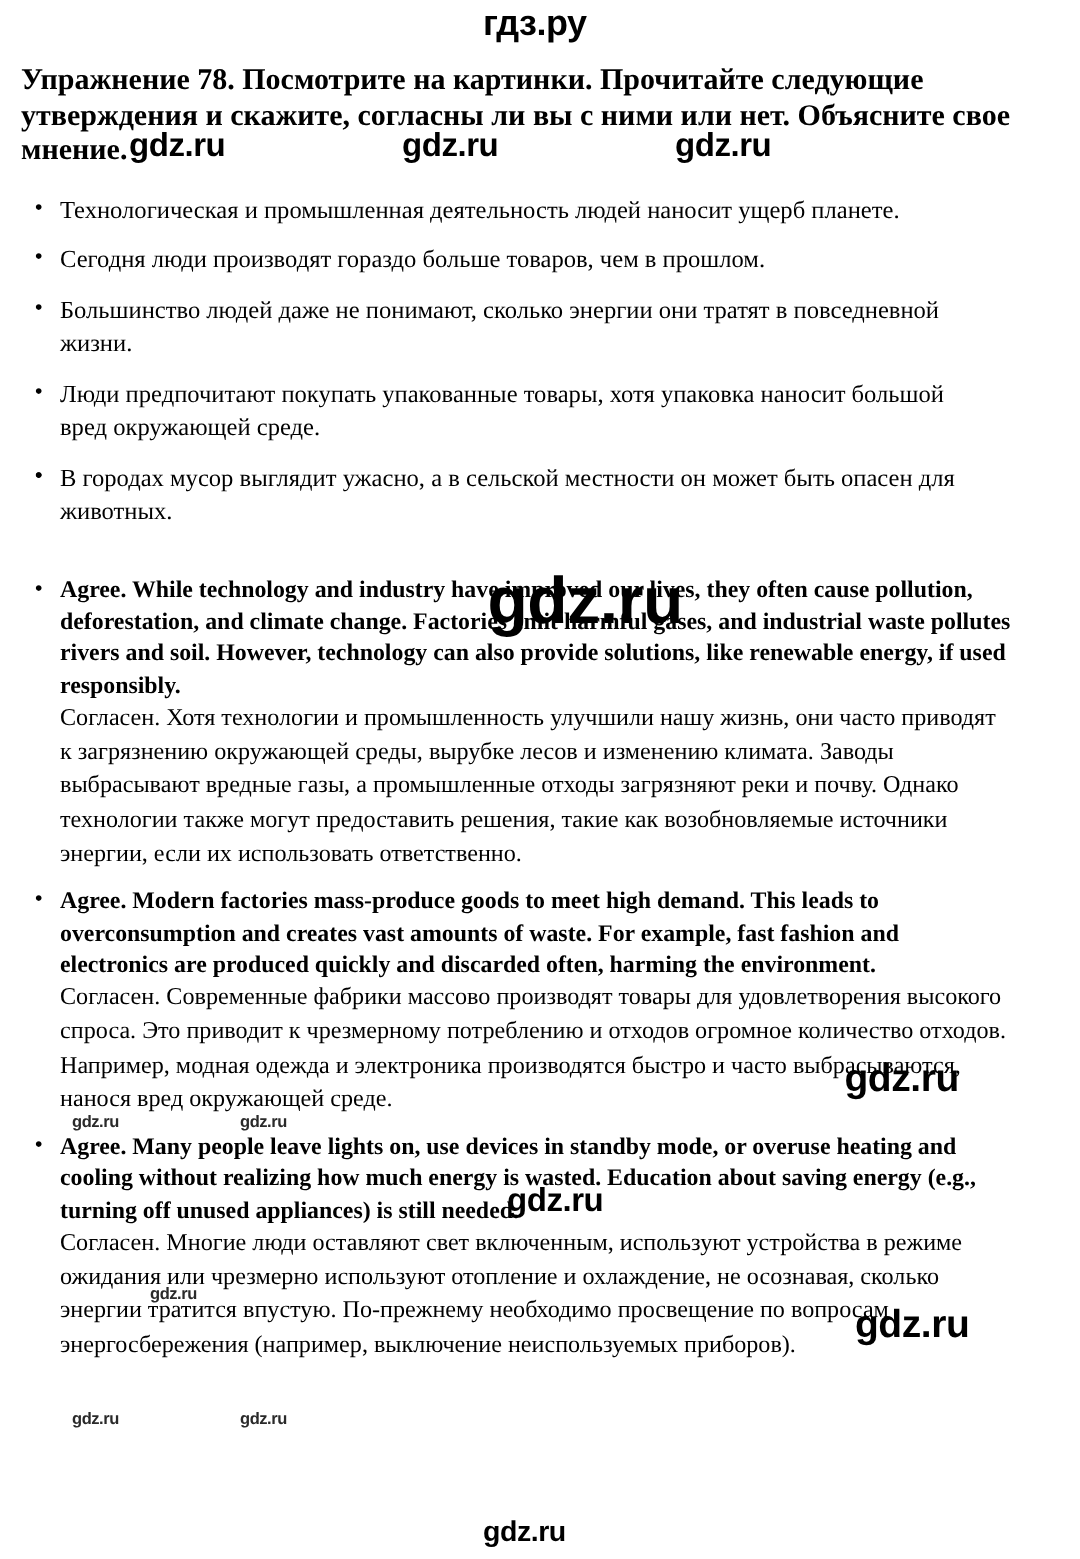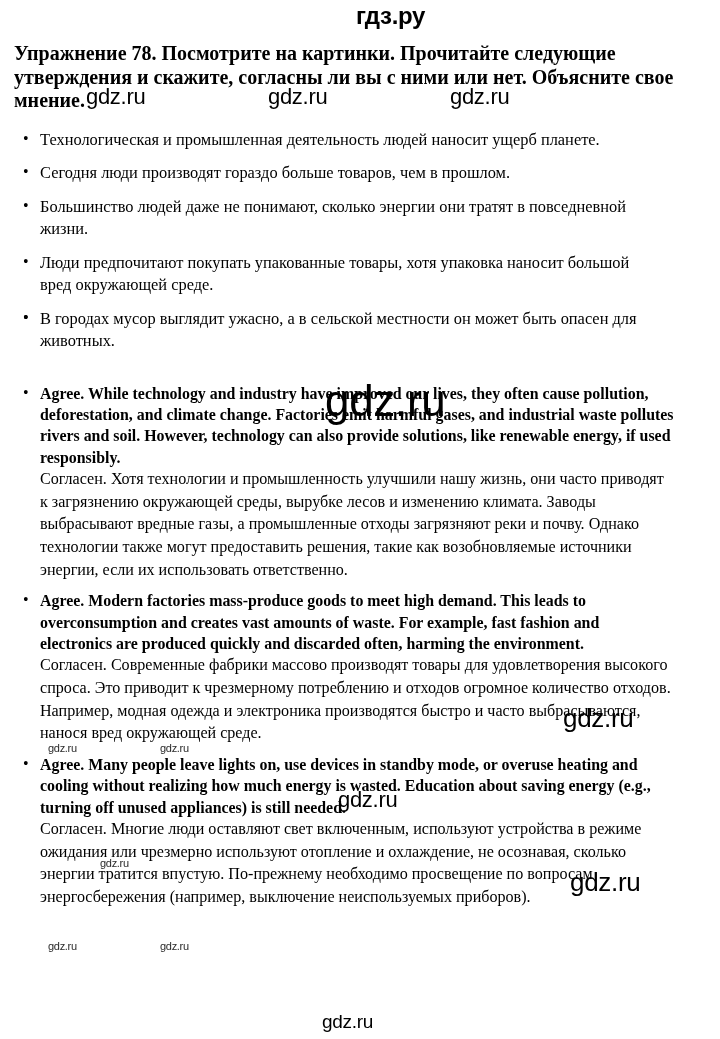--- a/index.html
+++ b/index.html
@@ -20,21 +20,20 @@
   .site-logo {
     position: absolute;
     top: 2px;
     left: 322px;
     font-family: "Liberation Sans", sans-serif;
     font-weight: bold;
     font-size: 24px;
     letter-spacing: -0.3px;
     color: #000;
     z-index: 5;
-    margin-left: 34px;
   }
 
   
   .page {
     position: absolute;
     top: 42px;
     left: 14px;
     width: 692px;
   }
 
@@ -94,21 +93,21 @@
   .ans-ru {
     display: block;
     line-height: 22.6px;
     font-size: 16.1px;
   }
 
   
   .wm {
     position: absolute;
     font-family: "Liberation Sans", sans-serif;
-    font-weight: normal;
+    font-weight: bold;
     color: #000;
     z-index: 4;
     white-space: nowrap;
     letter-spacing: -0.3px;
   }
   .wm-sm { font-size: 11px; color: #2a2a2a; }
   .wm-md { font-size: 22px; }
   .wm-lg { font-size: 26px; }
   .wm-xl { font-size: 44px; }
   .wm-bottom { font-size: 19px; }

